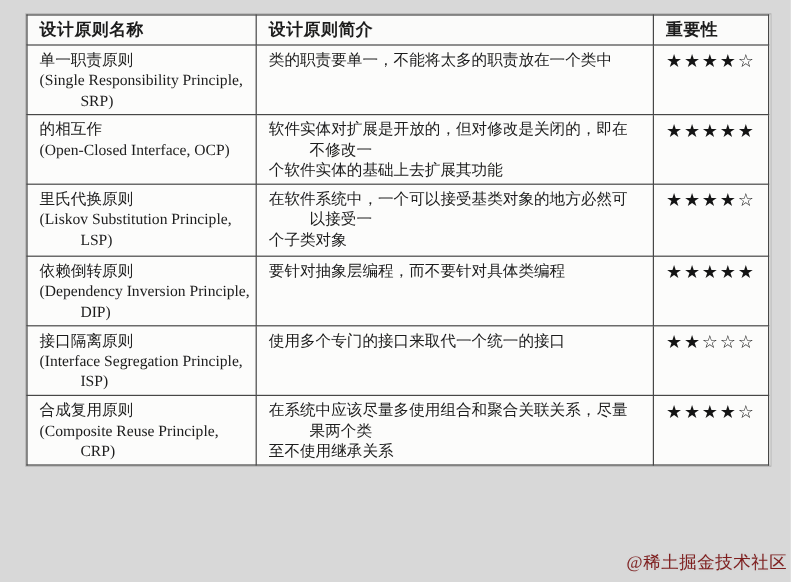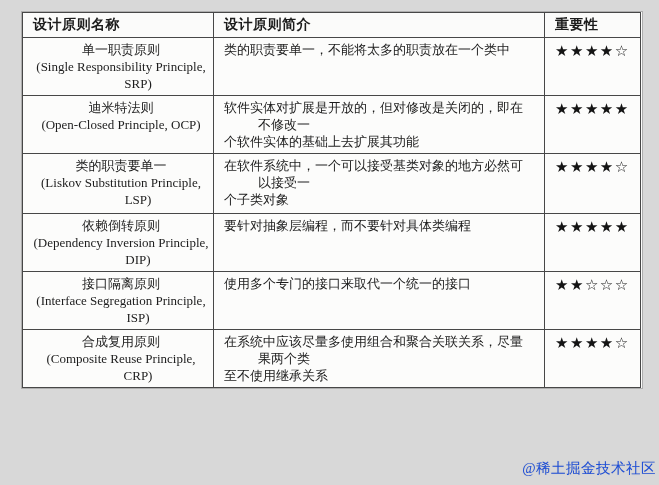--- a/index.html
+++ b/index.html
@@ -41,21 +41,21 @@
   }
   th {
     text-align: left;
     font-weight: bold;
     font-size: 14px;
     height: 24px;
     background: #fbfbfa;
     letter-spacing: 0.5px;
   }
   td { font-size: 13px; }
-  td.name-cell { font-size: 13px; text-align: center; }
+  td.name-cell { font-size: 13px; }
   .line {
     line-height: 17px;
     white-space: nowrap;
   }
   .line.ind { padding-left: 34px; }
   td.stars-cell {
     font-family: "DejaVu Sans", sans-serif;
     font-size: 15px;
     letter-spacing: 1.5px;
     color: #141414;
@@ -67,21 +67,21 @@
   tbody tr:nth-child(3) td { height: 60px; }
   tbody tr:nth-child(4) td { height: 57px; }
   tbody tr:nth-child(5) td { height: 57px; font-family: Liberation Serif, serif; }
   tbody tr:nth-child(6) td { height: 58px; }
   tbody tr:nth-child(7) td { height: 89px; }
   .watermark {
     position: absolute;
     right: 3px;
     top: 459px;
     font-size: 14.5px;
-    color: #1d4ed8;
+    color: #7f1d1d;
     font-family: "Liberation Serif", "DejaVu Serif", serif;
     letter-spacing: 0.5px;
     text-shadow: 0 0 1px rgba(180,180,180,0.6);
   }
 </style>
 </head>
 <body>
 
 <div class="table-wrap">
   <table>
@@ -104,33 +104,33 @@
             <div class="line">(Single Responsibility Principle,</div>
             <div class="line ind">SRP)</div>
           </td>
           <td class="desc-cell">
             <div class="line">类的职责要单一，不能将太多的职责放在一个类中</div>
           </td>
           <td class="stars-cell">★★★★☆</td>
         </tr>
         <tr>
           <td class="name-cell">
-            <div class="line">迪米特法则</div>
-            <div class="line">(Open-Closed Principle, OCP)</div>
+            <div class="line">的相互作</div>
+            <div class="line">(Open-Closed Interface, OCP)</div>
           </td>
           <td class="desc-cell">
             <div class="line">软件实体对扩展是开放的，但对修改是关闭的，即在</div>
             <div class="line ind">不修改一</div>
             <div class="line">个软件实体的基础上去扩展其功能</div>
           </td>
           <td class="stars-cell">★★★★★</td>
         </tr>
         <tr>
           <td class="name-cell">
-            <div class="line">类的职责要单一</div>
+            <div class="line">里氏代换原则</div>
             <div class="line">(Liskov Substitution Principle,</div>
             <div class="line ind">LSP)</div>
           </td>
           <td class="desc-cell">
             <div class="line">在软件系统中，一个可以接受基类对象的地方必然可</div>
             <div class="line ind">以接受一</div>
             <div class="line">个子类对象</div>
           </td>
           <td class="stars-cell">★★★★☆</td>
         </tr>

